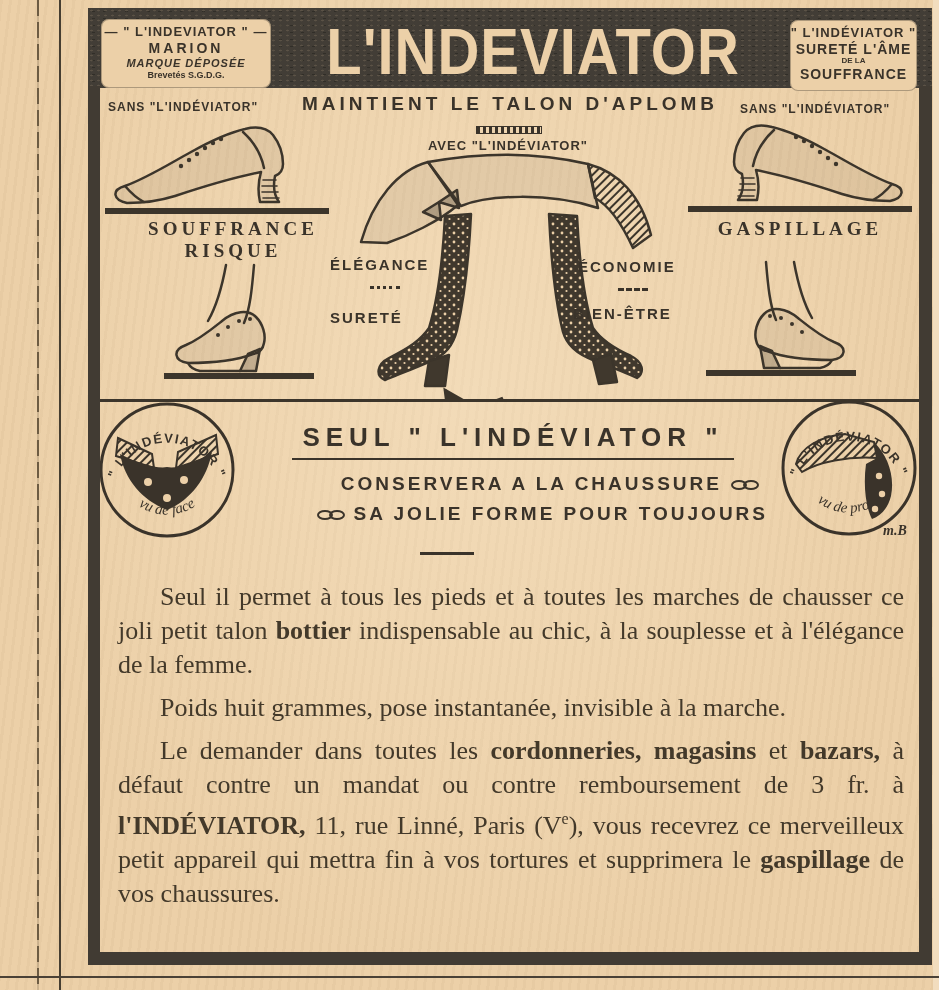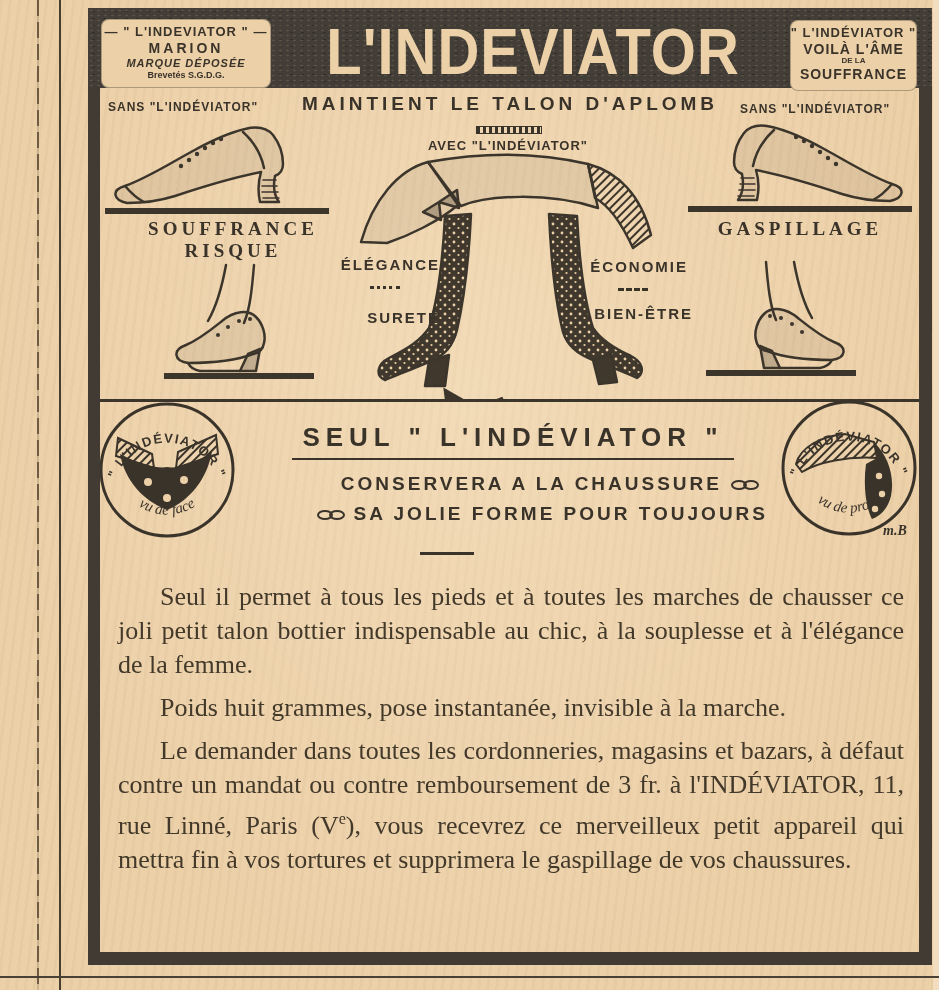--- a/index.html
+++ b/index.html
@@ -38,21 +38,21 @@
   .bxs{font-size:8px;font-weight:bold;line-height:8px;}
   .title{position:absolute;left:190px;top:6px;width:510px;text-align:center;
          font-size:58px;font-weight:bold;color:#ecd0a8;letter-spacing:1px;
          transform:scaleY(1.12);transform-origin:top;white-space:nowrap;}
 
   .tagline{position:absolute;left:0;top:85px;width:100%;text-align:center;
            font-size:19px;font-weight:bold;letter-spacing:4px;color:#3a332a;}
   .cap-sans{position:absolute;font-size:12px;letter-spacing:1px;font-weight:bold;color:#3a332a;}
   .figlabel{position:absolute;text-align:center;font-family:"Liberation Serif",serif;
             font-weight:bold;color:#3a332a;font-size:19px;letter-spacing:4px;line-height:22px;}
-  .word{position:absolute;text-align:right;font-weight:bold;color:#3a332a;
+  .word{position:absolute;text-align:left;font-weight:bold;color:#3a332a;
         font-size:15px;letter-spacing:2px;}
   .dotted{position:absolute;border-top:3px dotted #3a332a;width:30px;}
   .dashedr{position:absolute;border-top:3px dashed #3a332a;width:30px;}
   .squig{position:absolute;width:64px;height:6px;border:1px solid #3a332a;
          background:repeating-linear-gradient(90deg,#3a332a 0 3px,rgba(0,0,0,0) 3px 6px);}
   .illus{position:absolute;}
 
   .rule-mid{position:absolute;left:12px;right:13px;top:391px;height:3px;background:#3c352b;}
 
   .claim{position:absolute;left:170px;width:510px;top:414px;text-align:center;color:#3a332a;}
@@ -63,21 +63,21 @@
   .chain{vertical-align:middle;margin:0 8px;}
   .sig{position:absolute;left:795px;top:515px;font-family:"Liberation Serif",serif;
        font-style:italic;font-size:14px;font-weight:bold;color:#3a332a;}
 
   .dash{position:absolute;left:332px;top:544px;width:54px;height:3px;background:#3a332a;}
 
   .bodytext{position:absolute;left:30px;right:28px;top:572px;
             font-family:"Liberation Serif",serif;font-size:26px;line-height:34px;
             color:#43392a;text-align:justify;}
   .bodytext p{margin:0 0 9px;text-indent:42px;}
-  .bodytext .b{font-weight:normal;}
+  .bodytext .b{font-weight:bold;}
   .bodytext sup{font-size:16px;}
   svg text{fill:#3a332a;}
 </style>
 </head>
 <body>
 
 <svg width="0" height="0" style="position:absolute" aria-hidden="true">
   <defs>
     <pattern id="hatch" patternUnits="userSpaceOnUse" width="6" height="6" patternTransform="rotate(45)">
       <line x1="1" y1="0" x2="1" y2="6" stroke="#3c352b" stroke-width="2"></line>
@@ -131,21 +131,21 @@
     <div class="band">
       <div class="box box-l">
         <div class="bx1">— " L'INDEVIATOR " —</div>
         <div class="bx2">MARION</div>
         <div class="bx3">MARQUE DÉPOSÉE</div>
         <div class="bx4">Brevetés S.G.D.G.</div>
       </div>
       <div class="title">L'INDEVIATOR</div>
       <div class="box box-r">
         <div class="bx1">" L'INDÉVIATOR "</div>
-        <div class="bx2" style="letter-spacing:1px">VOILÀ L'ÂME</div>
+        <div class="bx2" style="letter-spacing:1px">SURETÉ L'ÂME</div>
         <div class="bxs">DE LA</div>
         <div class="bx2" style="letter-spacing:1px">SOUFFRANCE</div>
       </div>
     </div>
 
     <div class="tagline">MAINTIENT LE TALON D'APLOMB</div>
 
     <div class="cap-sans" style="left:20px;top:92px;">SANS "L'INDÉVIATOR"</div>
     <svg class="illus" style="left:15px;top:100px;" width="230" height="112" viewBox="0 0 230 112">
         <use href="#shoe-g"></use>

